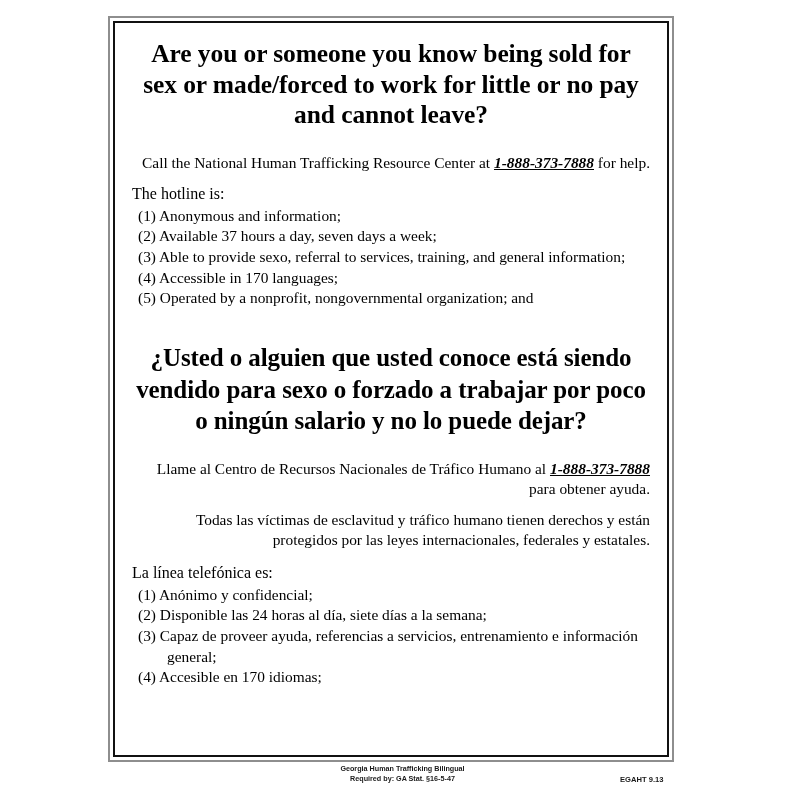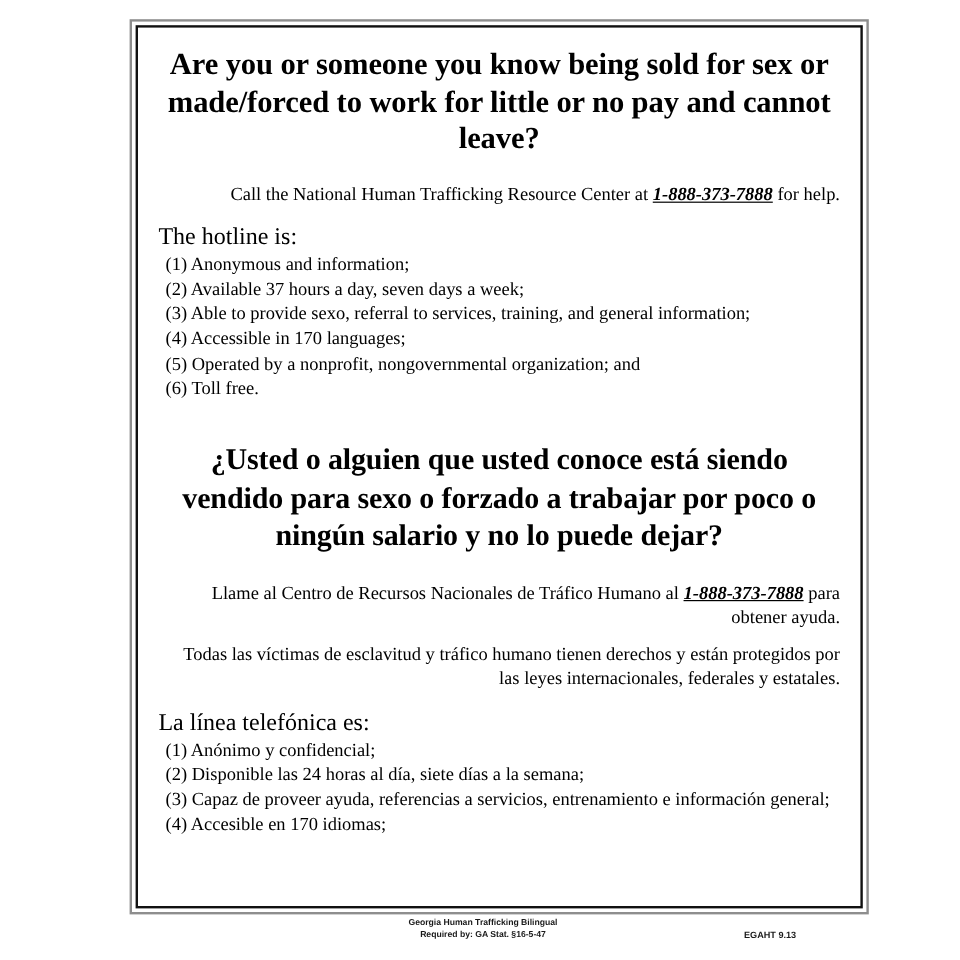--- a/index.html
+++ b/index.html
@@ -18,21 +18,21 @@
     position: relative;
     width: 800px;
     height: 800px;
     box-sizing: border-box;
   }
   
   .poster-frame {
     position: absolute;
     left: 108px;
     top: 16px;
-    width: 616px;
+    width: 566px;
     height: 746px;
     box-sizing: border-box;
     border: 2px solid #8e8e8e;
     background: #ffffff;
   }
   
   .poster-inner {
     position: absolute;
     left: 3px;
     top: 3px;
@@ -71,21 +71,21 @@
   }
   p.body.tight { margin-bottom: 11px; }
 
   .phone {
     font-weight: bold;
     font-style: italic;
     text-decoration: underline;
   }
 
   .list-intro {
-    font-size: 20px;
+    font-size: 16px;
     line-height: 1.30;
     margin: 0 0 1px 0;
   }
   ul.numlist {
     list-style: none;
     margin: 0;
     padding: 0 0 0 6px;
   }
   ul.numlist li {
     font-size: 15.4px;
@@ -139,21 +139,20 @@
 
 
         <p class="list-intro">The hotline is:</p>
 
         <ul class="numlist en">
           <li><span class="num">(1)</span> <span>Anonymous and information;</span></li>
           <li><span class="num">(2)</span> <span>Available 37 hours a day, seven days a week;</span></li>
           <li><span class="num">(3)</span> <span>Able to provide sexo, referral to services, training, and general information;</span></li>
           <li><span class="num">(4)</span> <span>Accessible in 170 languages;</span></li>
           <li><span class="num">(5)</span> <span>Operated by a nonprofit, nongovernmental organization; and</span></li>
-          <li><span class="num">(6)</span> <span>Toll free.</span></li>
         </ul>
 
         <div class="gap-before-es-headline"></div>
 
         <h1 class="headline es">¿Usted o alguien que usted conoce está siendo vendido para sexo o forzado a trabajar por poco o ningún salario y no lo puede dejar?</h1>
 
         <div class="gap-after-es-headline"></div>
 
         <p class="body tight"><span>Llame al Centro de Recursos Nacionales de Tráfico Humano al </span><span class="phone">1-888-373-7888</span><span> para obtener ayuda.</span></p>
 

